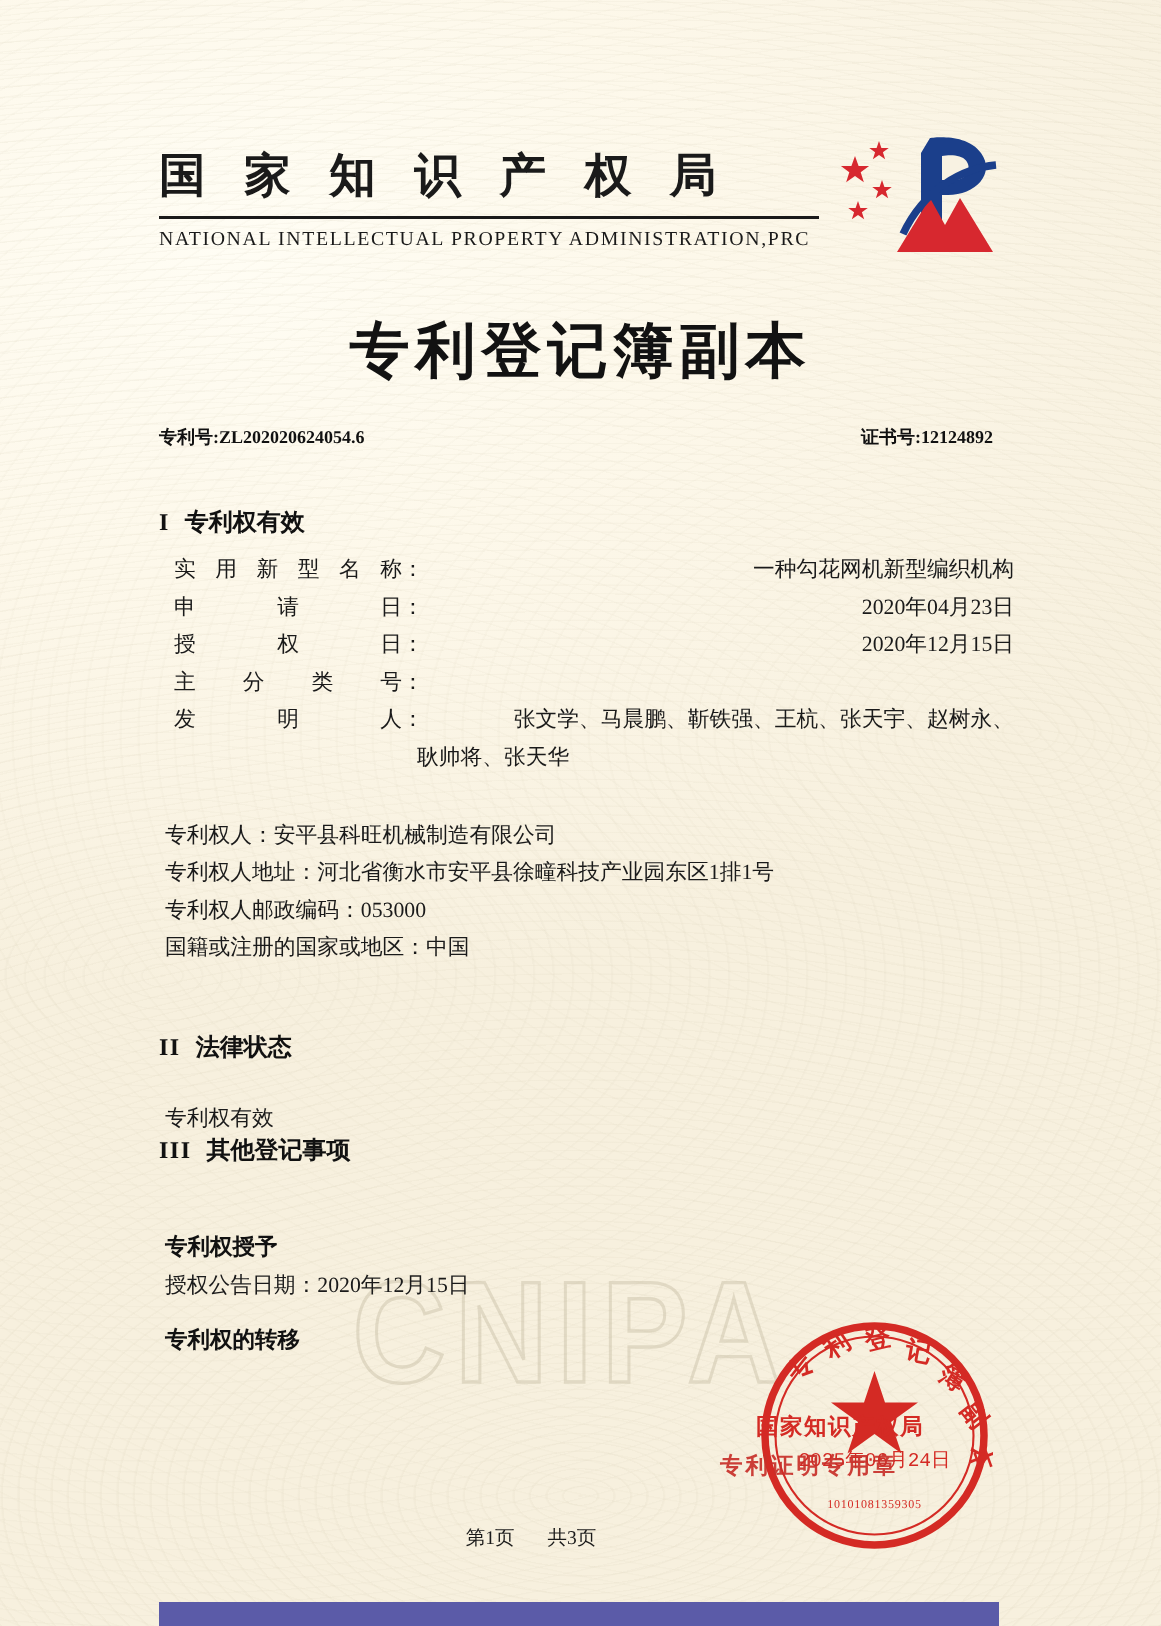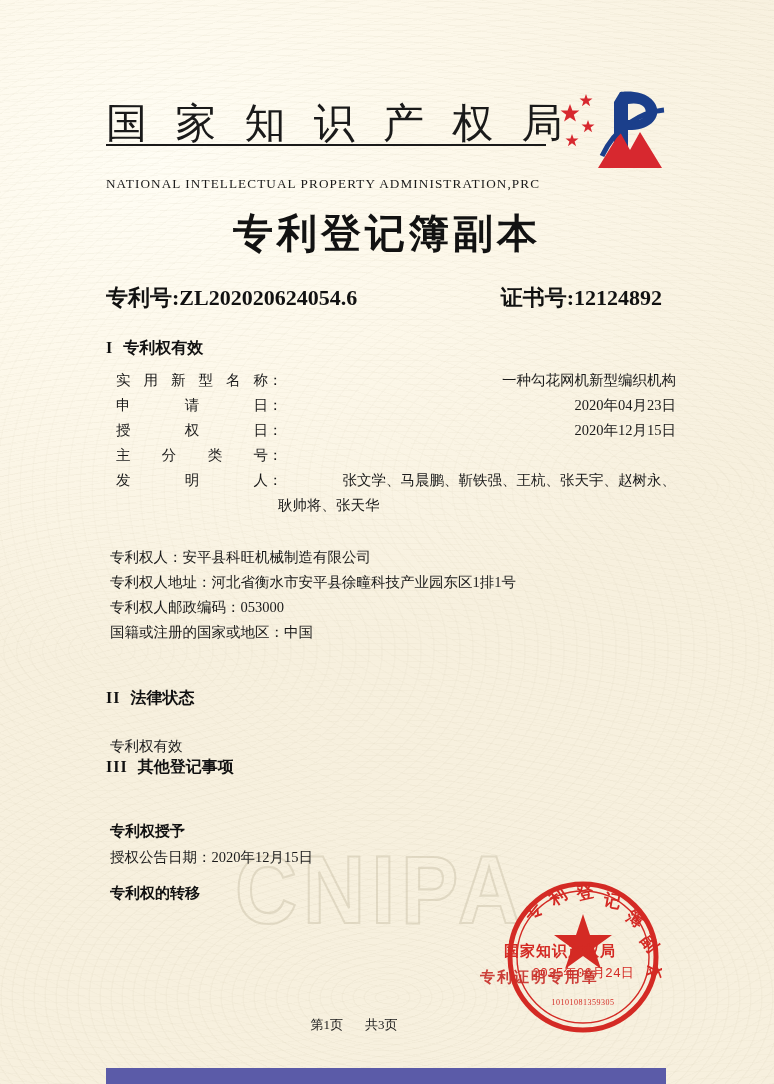--- a/index.html
+++ b/index.html
@@ -57,28 +57,28 @@
 
   
   .header {
     position: absolute;
     left: 106px;
     top: 96px;
     width: 560px;
   }
   .cn-title {
     font-family: "Liberation Serif", serif;
-    font-size: 41px;
-    font-weight: normal;
+    font-size: 31px;
+    font-weight: bold;
     letter-spacing: 9px;
     color: #1a1a1a;
     white-space: nowrap;
   }
   .en-title {
-    margin-top: 25px;
+    margin-top: 13px;
     font-family: "Liberation Serif", serif;
     font-size: 13.2px;
     letter-spacing: 1.1px;
     color: #1a1a1a;
     white-space: nowrap;
   }
   .rule {
     position: absolute;
     left: 106px;
     top: 144px;
@@ -105,21 +105,21 @@
     font-weight: bold;
     letter-spacing: 4px;
     color: #121212;
   }
 
   .idline {
     position: absolute;
     top: 283px;
     left: 106px;
     width: 560px;
-    font-size: 22px;
+    font-size: 12px;
     font-weight: bold;
     color: #111;
     display: flex;
     justify-content: space-between;
   }
   .idline .right { margin-right: 4px; }
 
   
   .sec-head {
     position: absolute;

